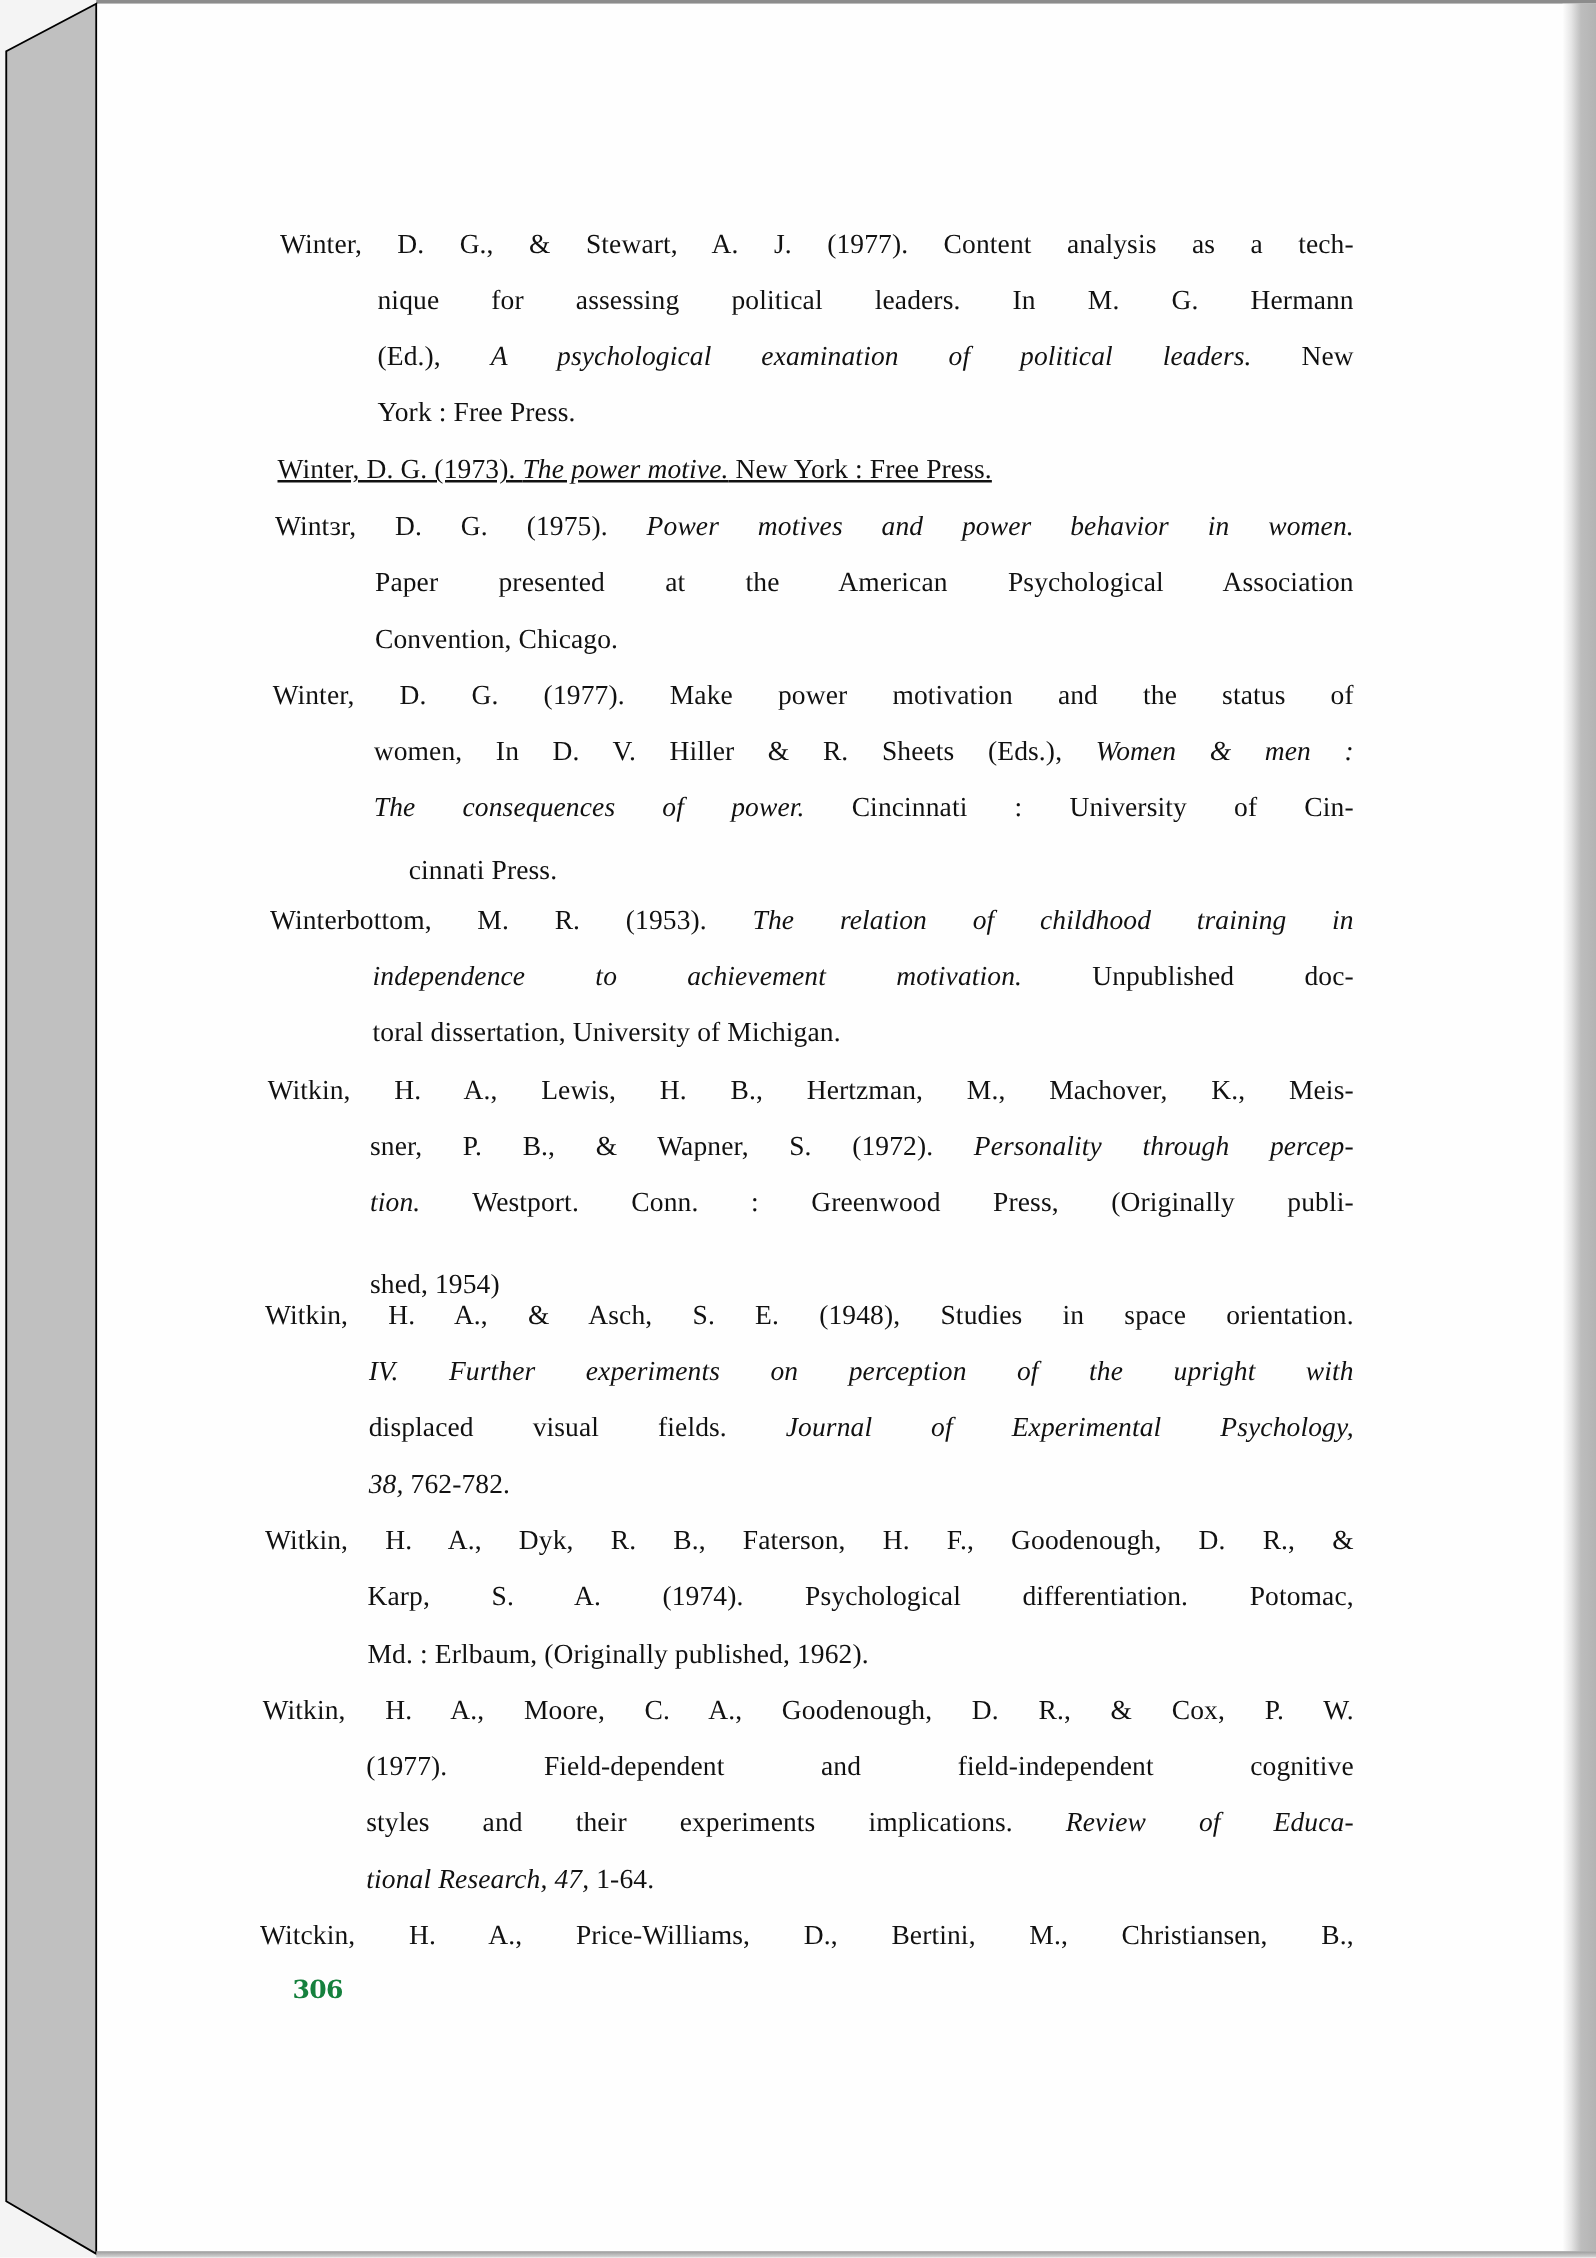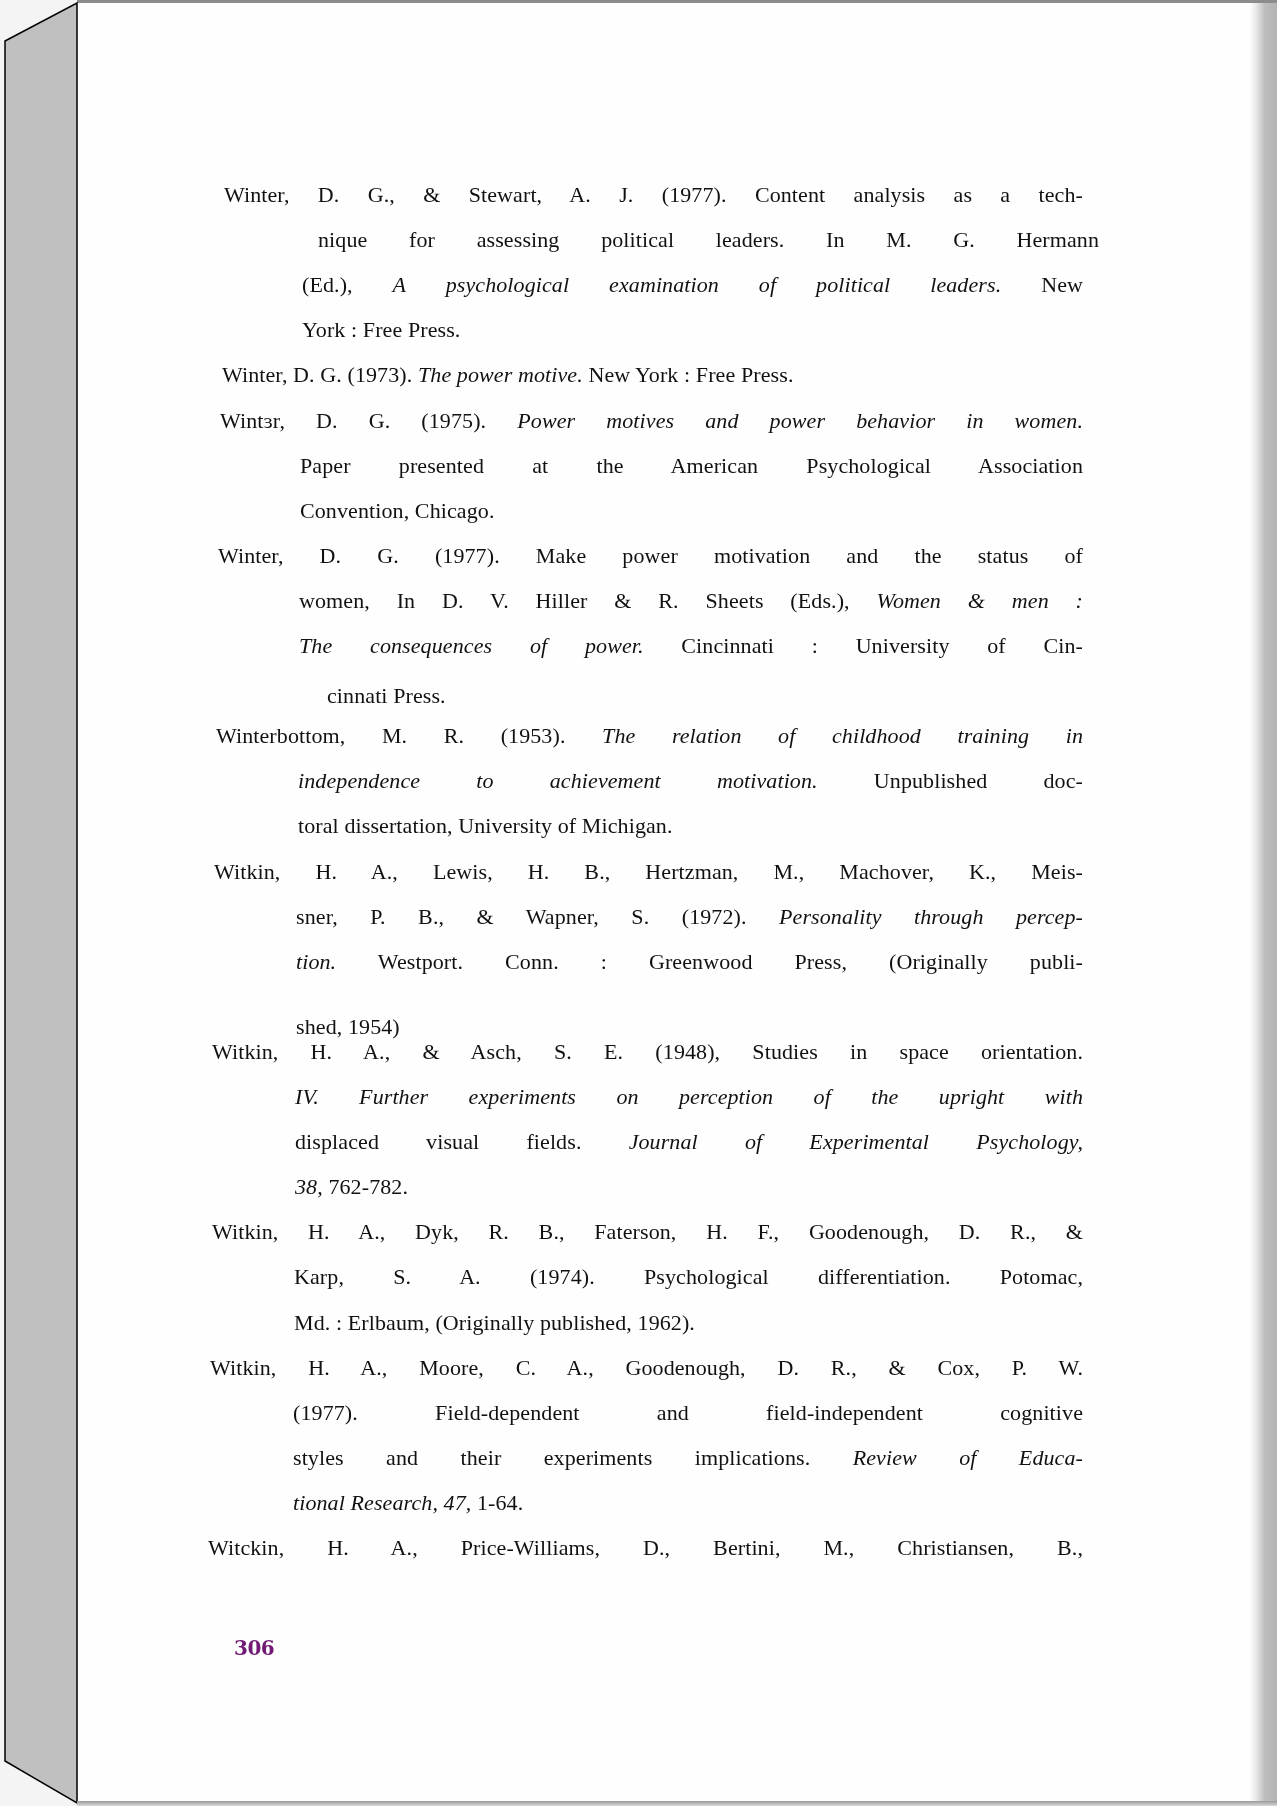--- a/index.html
+++ b/index.html
@@ -28,45 +28,45 @@
     position: absolute; left: 1250px; top: 3px; width: 27px; height: 1798px;
     background: linear-gradient(to right, #fefefe 0%, #e6e6e6 25%, #bdbdbd 55%, #b3b3b3 100%);
   }
   .line {
     position: absolute; white-space: nowrap;
     font-size: 22px; line-height: 34px; letter-spacing: 0.1px;
   }
   .line.justify { text-align: justify; text-align-last: justify; }
   .it { font-style: italic; }
   .page-number {
-    position: absolute; left: 234px; top: 1636px;
+    position: absolute; left: 234px; top: 1579px;
     font-family: "DejaVu Serif", serif; font-weight: bold; font-size: 20px;
-    color: #701a75; letter-spacing: -0.5px;
+    color: #15803d; letter-spacing: -0.5px;
   }
 </style>
 </head>
 <body>
 
 <div class="frame-top"></div>
 <svg class="spine" width="80" height="1806" viewBox="0 0 80 1806">
   <polygon points="5,41 77,3 77,1803 5,1761" fill="#c0c0c0" stroke="#000" stroke-width="1.5"></polygon>
 </svg>
 <div class="page"></div>
 <div class="page-edge"></div>
 <div class="frame-bottom"></div>
 
 <div id="references">
     <div>
       <div class="line justify" style="left: 224px; top: 178px; width: 859px; white-space: normal; height: 34px; overflow: hidden;"><span>Winter, D. G., &amp; Stewart, A. J. (1977). Content analysis as a tech-</span></div>
-      <div class="line justify" style="left: 302px; top: 223.1px; width: 781px; white-space: normal; height: 34px; overflow: hidden; margin-left: 16px;"><span>nique for assessing political leaders.   In M. G. Hermann</span></div>
+      <div class="line justify" style="left: 302px; top: 223.1px; width: 781px; white-space: normal; height: 34px; overflow: hidden;"><span>nique for assessing political leaders.   In M. G. Hermann</span></div>
       <div class="line justify" style="left: 302px; top: 268.2px; width: 781px; white-space: normal; height: 34px; overflow: hidden;"><span>(Ed.), </span><span class="it">A psychological examination of political leaders.</span><span> New</span></div>
       <div class="line" style="left: 302px; top: 313.3px;"><span>York : Free Press.</span></div>
     </div>
     <div>
-      <div class="line" style="left: 222px; top: 358.4px;"><span>Winter, D. G. (1973). </span><span class="it">The power motive.</span><span> New York : Free Press.</span></div>
+      <div class="line" style="left: 222px; top: 358.4px; text-decoration: underline;"><span>Winter, D. G. (1973). </span><span class="it">The power motive.</span><span> New York : Free Press.</span></div>
     </div>
     <div>
       <div class="line justify" style="left: 220px; top: 403.5px; width: 863px; white-space: normal; height: 34px; overflow: hidden;"><span>Wintɜr, D. G. (1975). </span><span class="it">Power motives and power behavior in women.</span></div>
       <div class="line justify" style="left: 300px; top: 448.6px; width: 783px; white-space: normal; height: 34px; overflow: hidden;"><span>Paper presented at the American Psychological Association</span></div>
       <div class="line" style="left: 300px; top: 493.7px;"><span>Convention, Chicago.</span></div>
     </div>
     <div>
       <div class="line justify" style="left: 218px; top: 538.8px; width: 865px; white-space: normal; height: 34px; overflow: hidden;"><span>Winter, D. G. (1977). Make power motivation and the status of</span></div>
       <div class="line justify" style="left: 299px; top: 583.9px; width: 784px; white-space: normal; height: 34px; overflow: hidden;"><span>women, In D. V. Hiller &amp; R. Sheets (Eds.), </span><span class="it">Women &amp; men :</span></div>
       <div class="line justify" style="left: 299px; top: 629px; width: 784px; white-space: normal; height: 34px; overflow: hidden;"><span class="it">The consequences of power.</span><span> Cincinnati : University of Cin-</span></div>

